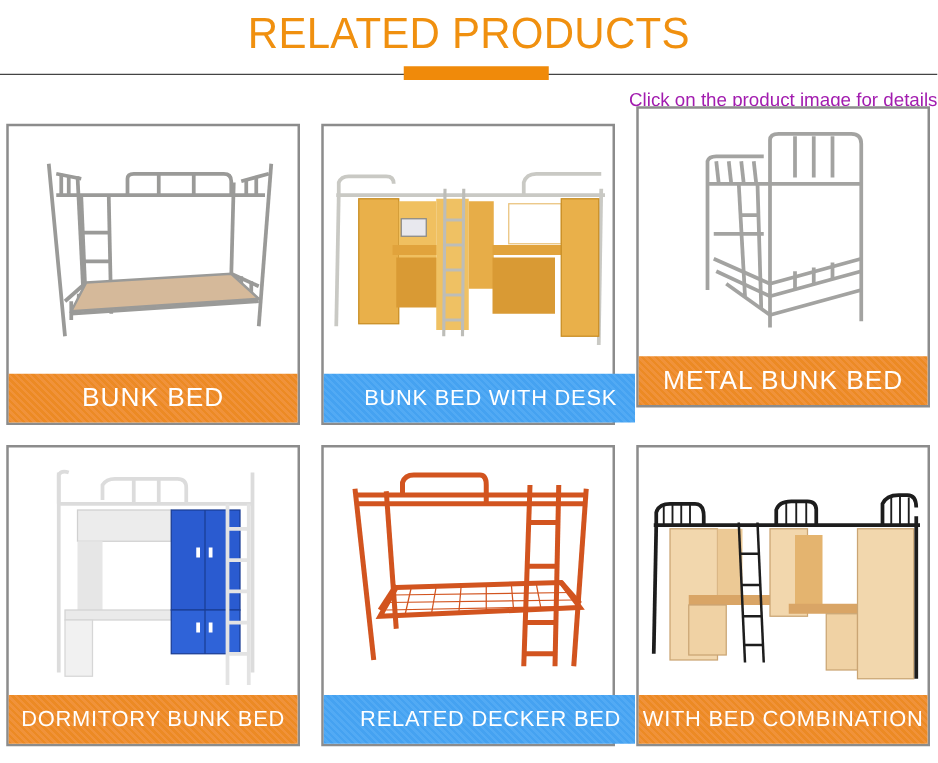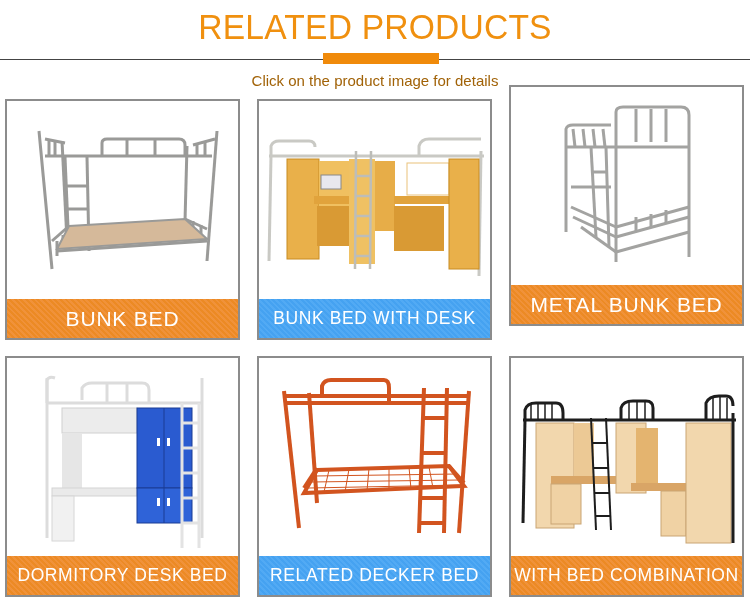--- a/index.html
+++ b/index.html
@@ -12,39 +12,40 @@
     color: #f0900f; font-size: 35px; letter-spacing: 0.2px; line-height: 38px;
     transform: scaleX(0.96);
   }
   .divider-line {
     position: absolute; left: 0; width: 750px; top: 59px; height: 1px; background: #444;
   }
   .divider-accent {
     position: absolute; left: 323px; width: 116px; top: 53px; height: 11px; background: #f08a0a;
   }
   .subtitle {
-    position: absolute; left: 0; right: 0; top: 72px; text-align: center;
-    color: #a16207; font-size: 15px; line-height: 18px;
+    position: absolute; left: 0; right: 0; top: 72px; text-align: right;
+    color: #a21caf; font-size: 15px; line-height: 18px;
   }
   .card {
     position: absolute; width: 235px; height: 241px;
     border: 2px solid #8c8c8c; background: #fff; box-sizing: border-box; cursor: pointer;
   }
   .card .img { position: absolute; left: 0; top: 0; width: 231px; height: 200px; }
   .card .img svg { width: 100%; height: 100%; display: block; }
   .card .label {
     position: absolute; left: 0; bottom: 0; width: 231px; height: 39px;
     display: flex; align-items: center; justify-content: center;
     color: #fff; font-size: 21px; letter-spacing: 0.8px; white-space: nowrap;
   }
   .label.orange {
     background: repeating-linear-gradient(45deg, #ec8a24 0 2px, #f0923a 2px 4px);
   }
   .label.blue {
     background: repeating-linear-gradient(45deg, #45a2f1 0 2px, #52aaf4 2px 4px);
+    padding-left: 18px;
   }
   .label.small { font-size: 17.5px; letter-spacing: 0.6px; }
 </style>
 </head>
 <body>
 
 <div class="title">RELATED PRODUCTS</div>
 <div class="divider-line"></div>
 <div class="divider-accent"></div>
 <div class="subtitle">Click on the product image for details</div>
@@ -181,21 +182,21 @@
         <line x1="175" y1="45" x2="175" y2="190"></line>
           <line x1="192" y1="45" x2="192" y2="190"></line>
         <line x1="175" y1="65" x2="192" y2="65"></line>
           <line x1="175" y1="90" x2="192" y2="90"></line>
         <line x1="175" y1="115" x2="192" y2="115"></line>
           <line x1="175" y1="140" x2="192" y2="140"></line>
         <line x1="175" y1="165" x2="192" y2="165"></line>
       </g>
     </svg>
   </div>
-  <div class="label orange small">DORMITORY DESK BED</div>
+  <div class="label orange small">DORMITORY BUNK BED</div>
 </div>
 
 <div class="card" style="left:257px; top:356px;">
   <div class="img">
     <svg viewBox="0 0 231 200">
       <g stroke="#d2541f" stroke-width="4" fill="none">
         <line x1="25" y1="33" x2="40" y2="170"></line>
           <line x1="210" y1="33" x2="200" y2="175"></line>
         <line x1="50" y1="35" x2="58" y2="145"></line>
         <line x1="25" y1="38" x2="210" y2="38"></line>

